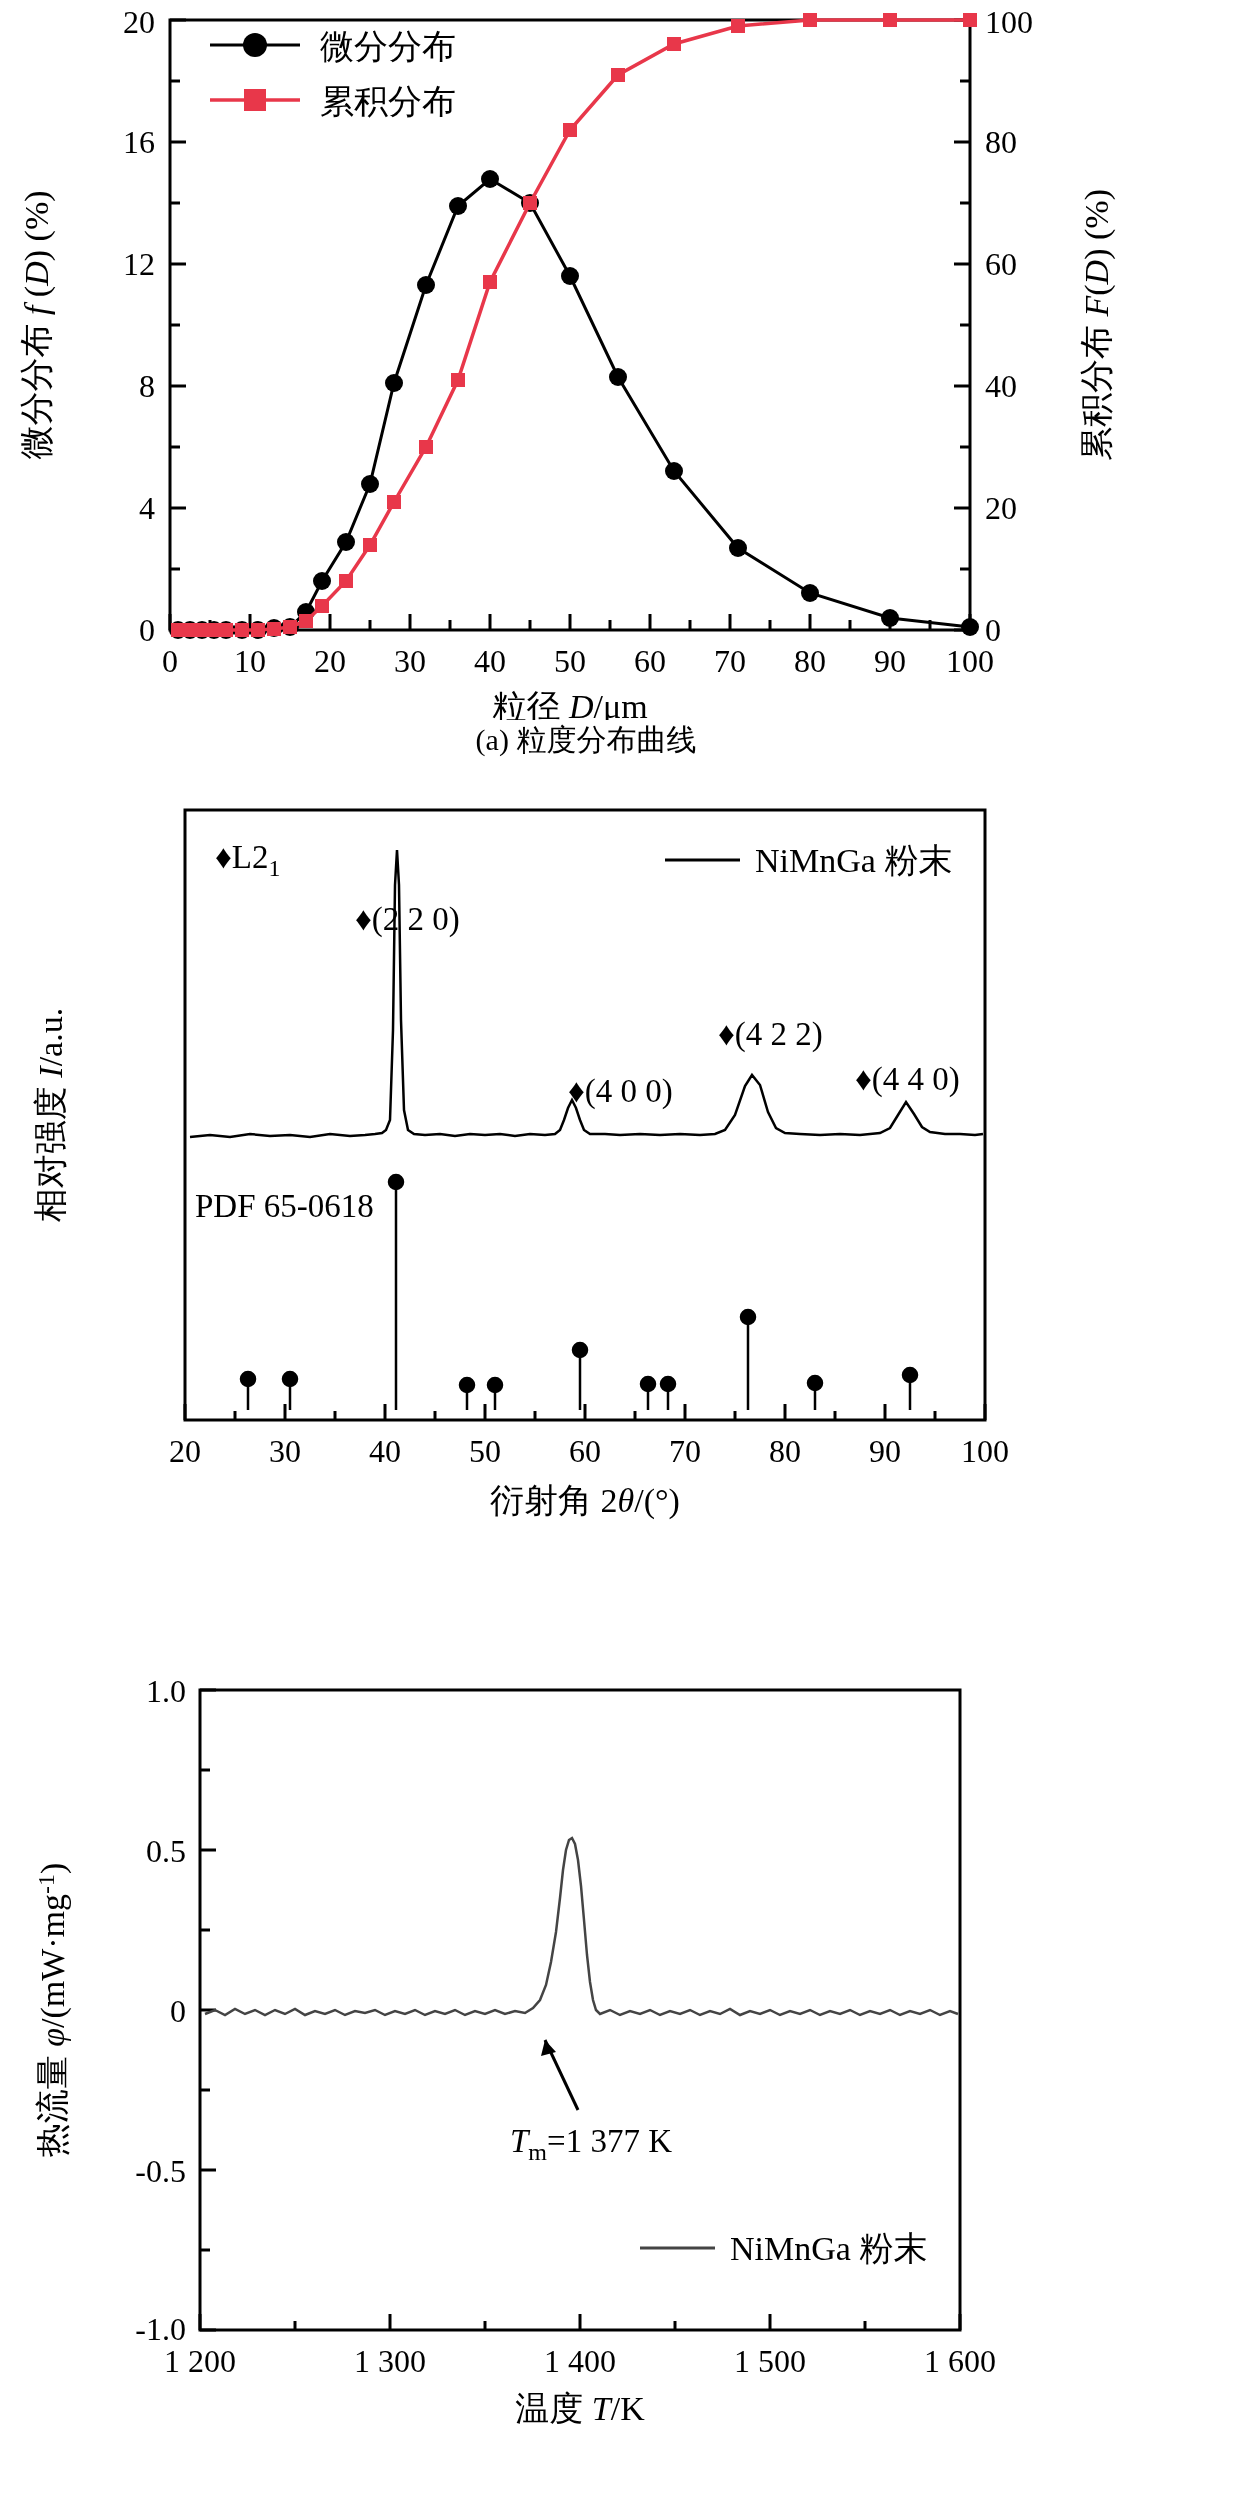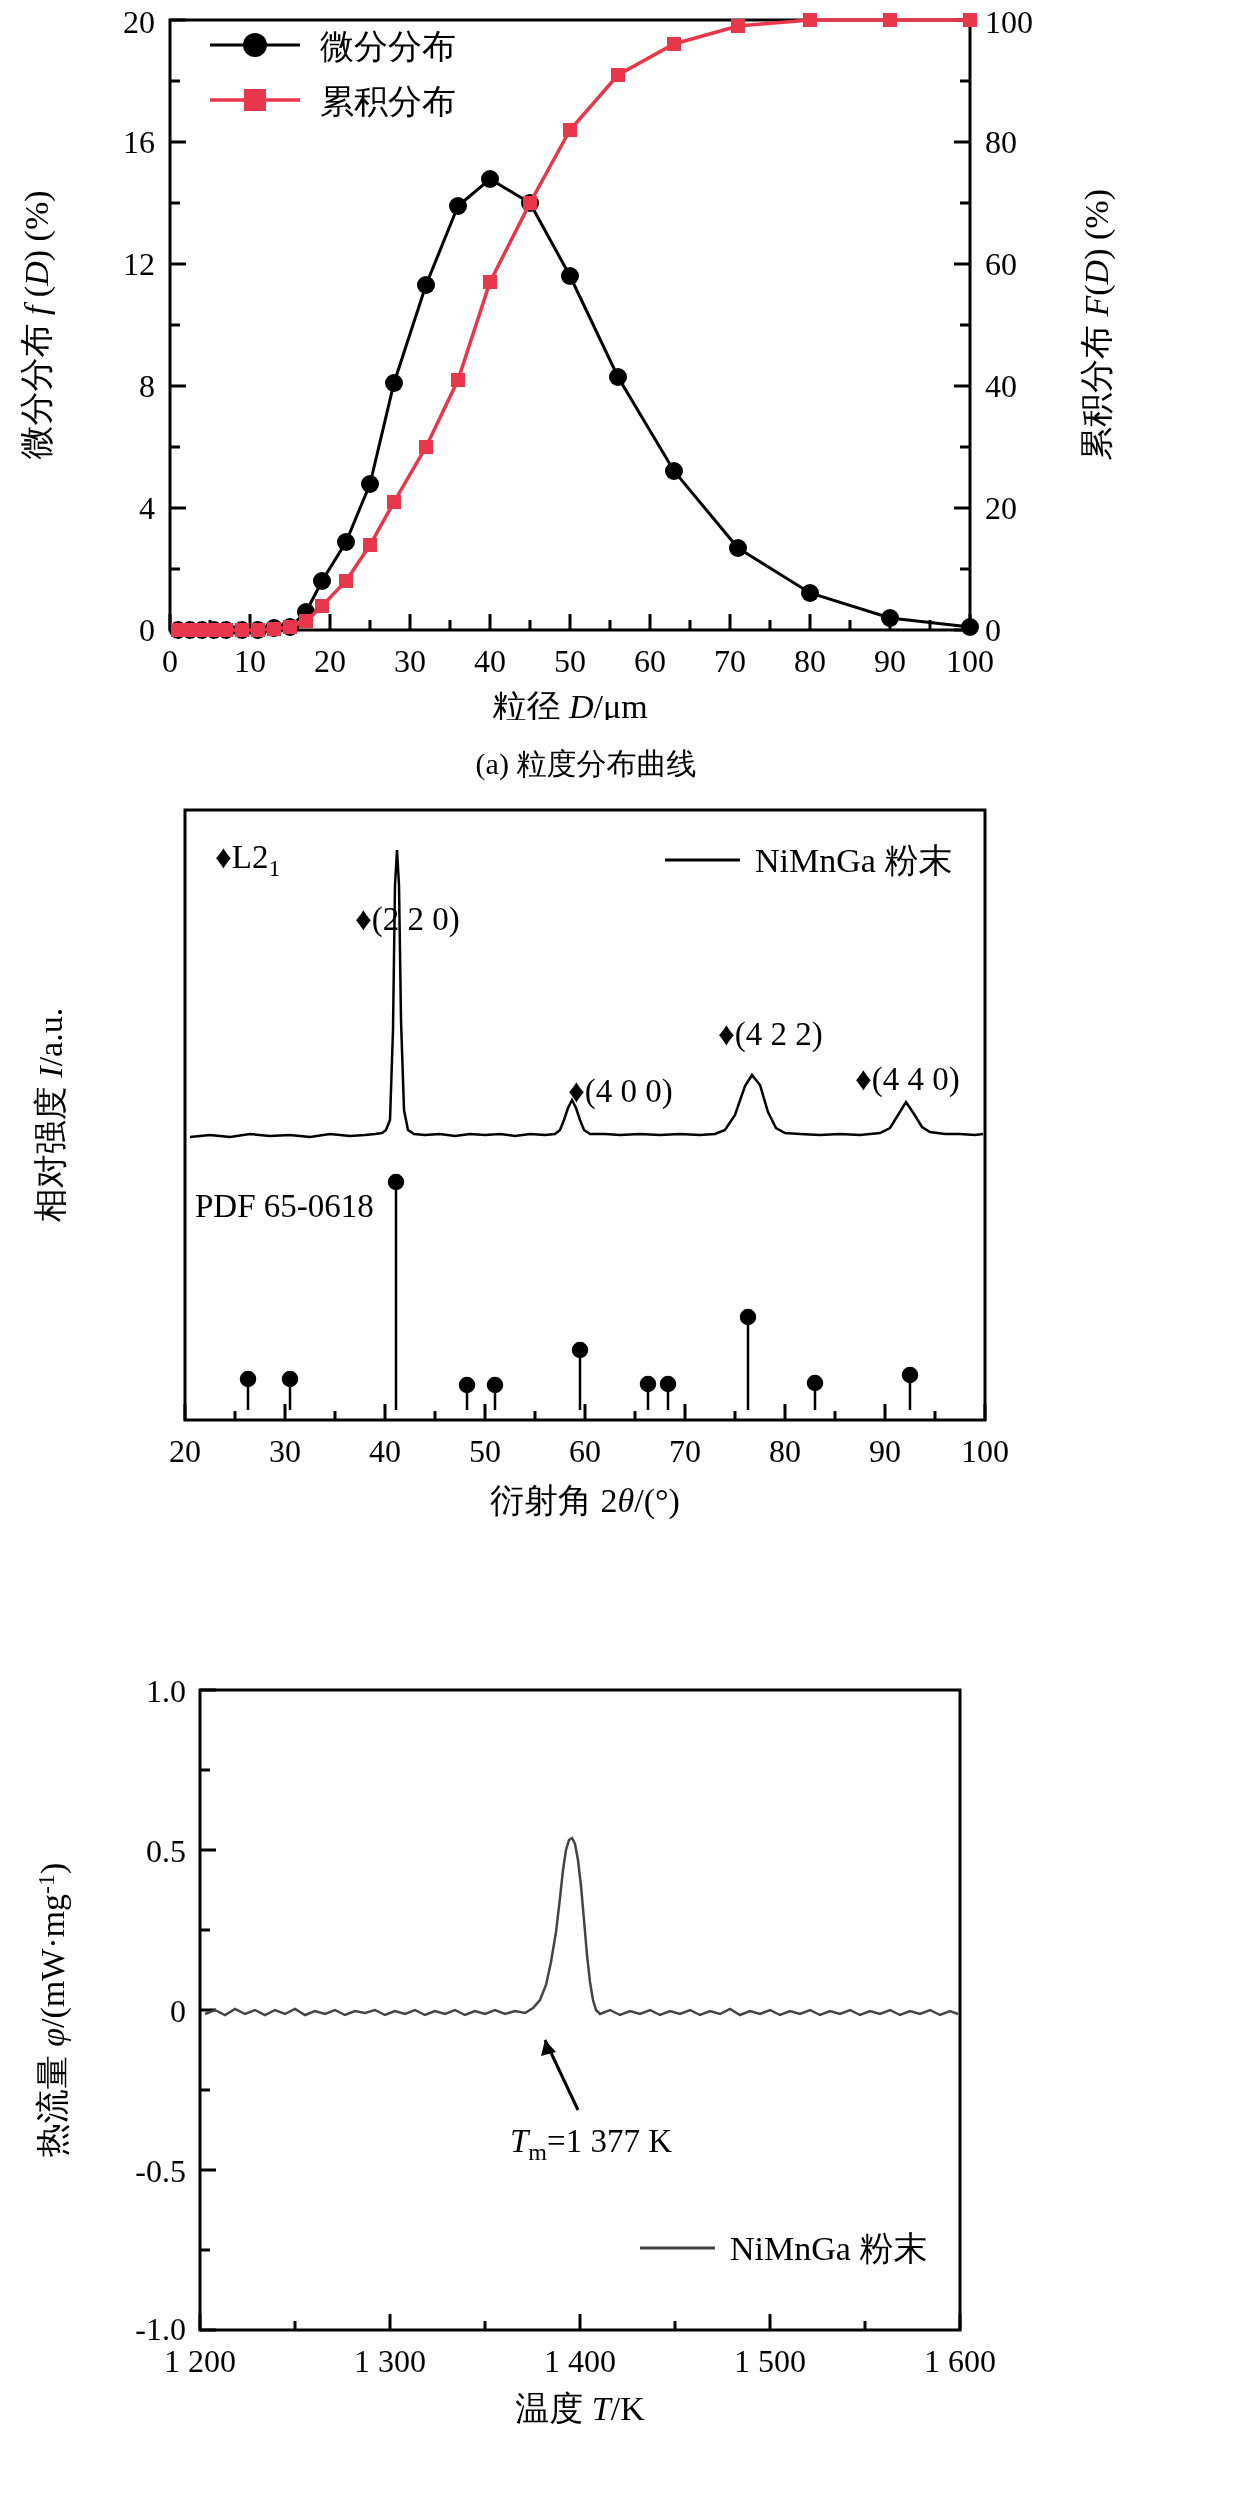--- a/index.html
+++ b/index.html
@@ -6,21 +6,21 @@
   body{width:1260px;height:2511px;font-family:"Liberation Serif",serif;color:#000;}
   .page{position:relative;width:1260px;height:2511px;}
   .panel{position:relative;}
   svg{display:block;}
   text{font-family:"Liberation Serif",serif;fill:#000;}
   .cap{ text-align:center; font-size:30px; font-family:"Liberation Serif",serif;}
   
   #panelA{position:absolute;left:0;top:0;width:1260px;height:760px;}
   #panelB{position:absolute;left:0;top:790px;width:1260px;height:790px;}
   #panelC{position:absolute;left:0;top:1670px;width:1260px;height:900px;text-decoration:underline;}
-  .capA{position:absolute;left:0;top:744px;width:1172px;}
+  .capA{position:absolute;left:0;top:720px;width:1172px;}
   .capB{position:absolute;left:0;top:745px;width:1260px;}
   .capC{position:absolute;left:0;top:855px;width:1260px;}
 </style>
 </head>
 <body>
 
 <div class="page">
 
   <div class="panel" id="panelA">
     <svg width="1260" height="720" viewBox="0 0 1260 720">

